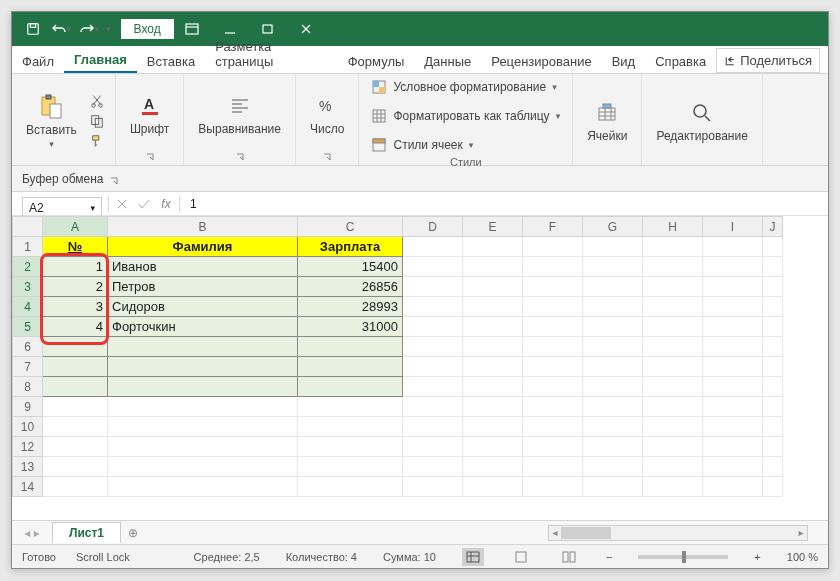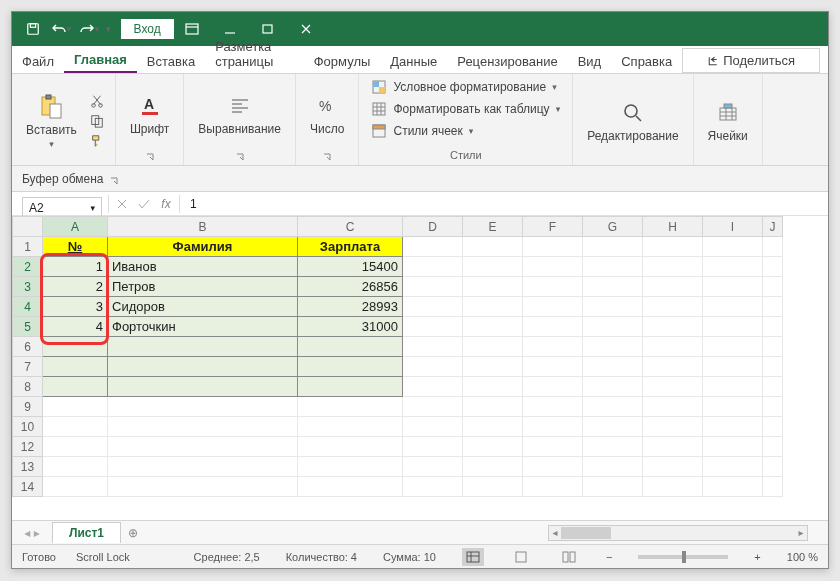--- a/index.html
+++ b/index.html
@@ -12,22 +12,22 @@
   .title-center{flex:1;text-align:center;display:flex;justify-content:center;align-items:center;gap:14px;}
   .search{display:flex;align-items:center;background:#2f8559;height:24px;width:220px;border:1px solid #4aa574;padding:0 8px;gap:8px;}
   .search svg{stroke:#a8d5bc;fill:none;stroke-width:1.6;}
   .search span{color:#9ecdb0;font-size:12px;}
   .login-btn{background:#fff;color:#217346;padding:2px 12px;font-size:12px;border:1px solid #fff;cursor:pointer;}
   .winctrls{display:flex;align-items:center;padding-right:6px;gap:2px;}
   .winctrls .wc{width:36px;height:28px;display:flex;align-items:center;justify-content:center;cursor:pointer;}
   .winctrls svg{stroke:#fff;fill:none;stroke-width:1.2;}
   .tabs{height:28px;display:flex;align-items:flex-end;border-bottom:1px solid #d4d4d4;background:#fff;font-size:13px;}
   .tab{padding:5px 10px 4px;color:#444;cursor:pointer;}
-  .tab.active{color:#217346;border-bottom:2px solid #701a75;font-weight:600;}
-  .share{margin-left:auto;margin-right:8px;color:#444;display:flex;align-items:center;gap:4px;padding:4px 24px;border:1px solid #d4d4d4;cursor:pointer;}
+  .tab.active{color:#217346;border-bottom:2px solid #0369a1;font-weight:600;}
+  .share{margin-left:auto;margin-right:8px;color:#444;display:flex;align-items:center;gap:4px;padding:4px 7px;border:1px solid #d4d4d4;cursor:pointer;}
   .share svg{stroke:#444;fill:none;stroke-width:1.4;}
   .ribbon{height:92px;background:#f3f3f3;display:flex;border-bottom:1px solid #d4d4d4;font-size:12px;color:#444;}
   .group{border-right:1px solid #e1e1e1;padding:4px 8px 2px;display:flex;flex-direction:column;}
   .group-body{flex:1;display:flex;align-items:center;gap:4px;}
   .group-label{text-align:center;font-size:11px;color:#666;padding:2px 0;display:flex;justify-content:center;align-items:center;gap:4px;}
   .bigbtn{display:flex;flex-direction:column;align-items:center;gap:2px;padding:2px 6px;cursor:pointer;}
   .bigbtn .ic{width:28px;height:28px;display:flex;align-items:center;justify-content:center;}
   .smallcol{display:flex;flex-direction:column;gap:2px;}
   .smallcol .sm{width:20px;height:18px;display:flex;align-items:center;justify-content:center;cursor:pointer;}
   .drop{font-size:9px;color:#666;}
@@ -223,21 +223,21 @@
           <span>Число</span>
         </div>
       </div>
       <div class="group-label">
           <span class="tiny-exp"><svg width="8" height="8" viewBox="0 0 8 8">
               <path d="M1 1h6v6M4 4l3 3"></path>
             </svg></span>
         </div>
     </div>
     <div class="group" style="min-width:210px">
-      <div class="group-body" style="flex-direction:column;align-items:stretch;gap:4px;">
+      <div class="group-body" style="flex-direction:column;align-items:stretch;gap:11px;">
         <div class="cond-row">
             <div class="ri">
               <svg width="14" height="14" viewBox="0 0 14 14">
                 <rect x="1" y="1" width="12" height="12" fill="none" stroke="#888"></rect>
                 <rect x="1" y="1" width="6" height="6" fill="#7ab8e0"></rect>
                 <rect x="7" y="7" width="6" height="6" fill="#f4c66b"></rect>
               </svg>
             </div>
             <span>Условное форматирование</span> 
             <span class="drop">▾</span>
@@ -262,40 +262,40 @@
             <span>Стили ячеек</span> 
             <span class="drop">▾</span>
           </div>
       </div>
       <div class="group-label">Стили</div>
     </div>
     <div class="group">
       <div class="group-body">
         <div class="bigbtn">
           <div class="ic">
-              <svg width="22" height="22" viewBox="0 0 22 22" stroke="#555" fill="none" stroke-width="1.6">
-                <circle cx="9" cy="9" r="6"></circle>
-                <path d="M14 14l5 5"></path>
-              </svg>
-            </div>
-          <span>Редактирование</span>
+              <svg width="22" height="22" viewBox="0 0 22 22" stroke="#888" fill="none">
+                <rect x="3" y="6" width="16" height="12"></rect>
+                <path d="M3 10h16M3 14h16M9 6v12M15 6v12"></path>
+                <rect x="7" y="2" width="8" height="4" fill="#7ab8e0"></rect>
+              </svg>
+            </div>
+          <span>Ячейки</span>
         </div>
       </div>
     </div>
     <div class="group">
       <div class="group-body">
         <div class="bigbtn">
           <div class="ic">
-              <svg width="22" height="22" viewBox="0 0 22 22" stroke="#888" fill="none">
-                <rect x="3" y="6" width="16" height="12"></rect>
-                <path d="M3 10h16M3 14h16M9 6v12M15 6v12"></path>
-                <rect x="7" y="2" width="8" height="4" fill="#7ab8e0"></rect>
-              </svg>
-            </div>
-          <span>Ячейки</span>
+              <svg width="22" height="22" viewBox="0 0 22 22" stroke="#555" fill="none" stroke-width="1.6">
+                <circle cx="9" cy="9" r="6"></circle>
+                <path d="M14 14l5 5"></path>
+              </svg>
+            </div>
+          <span>Редактирование</span>
         </div>
       </div>
     </div>
   </div>
 
   <div class="clipboard-label">
     <span>Буфер обмена</span>
     <span class="tiny-exp"><svg width="8" height="8" viewBox="0 0 8 8">
           <path d="M1 1h6v6M4 4l3 3"></path>
         </svg></span>

